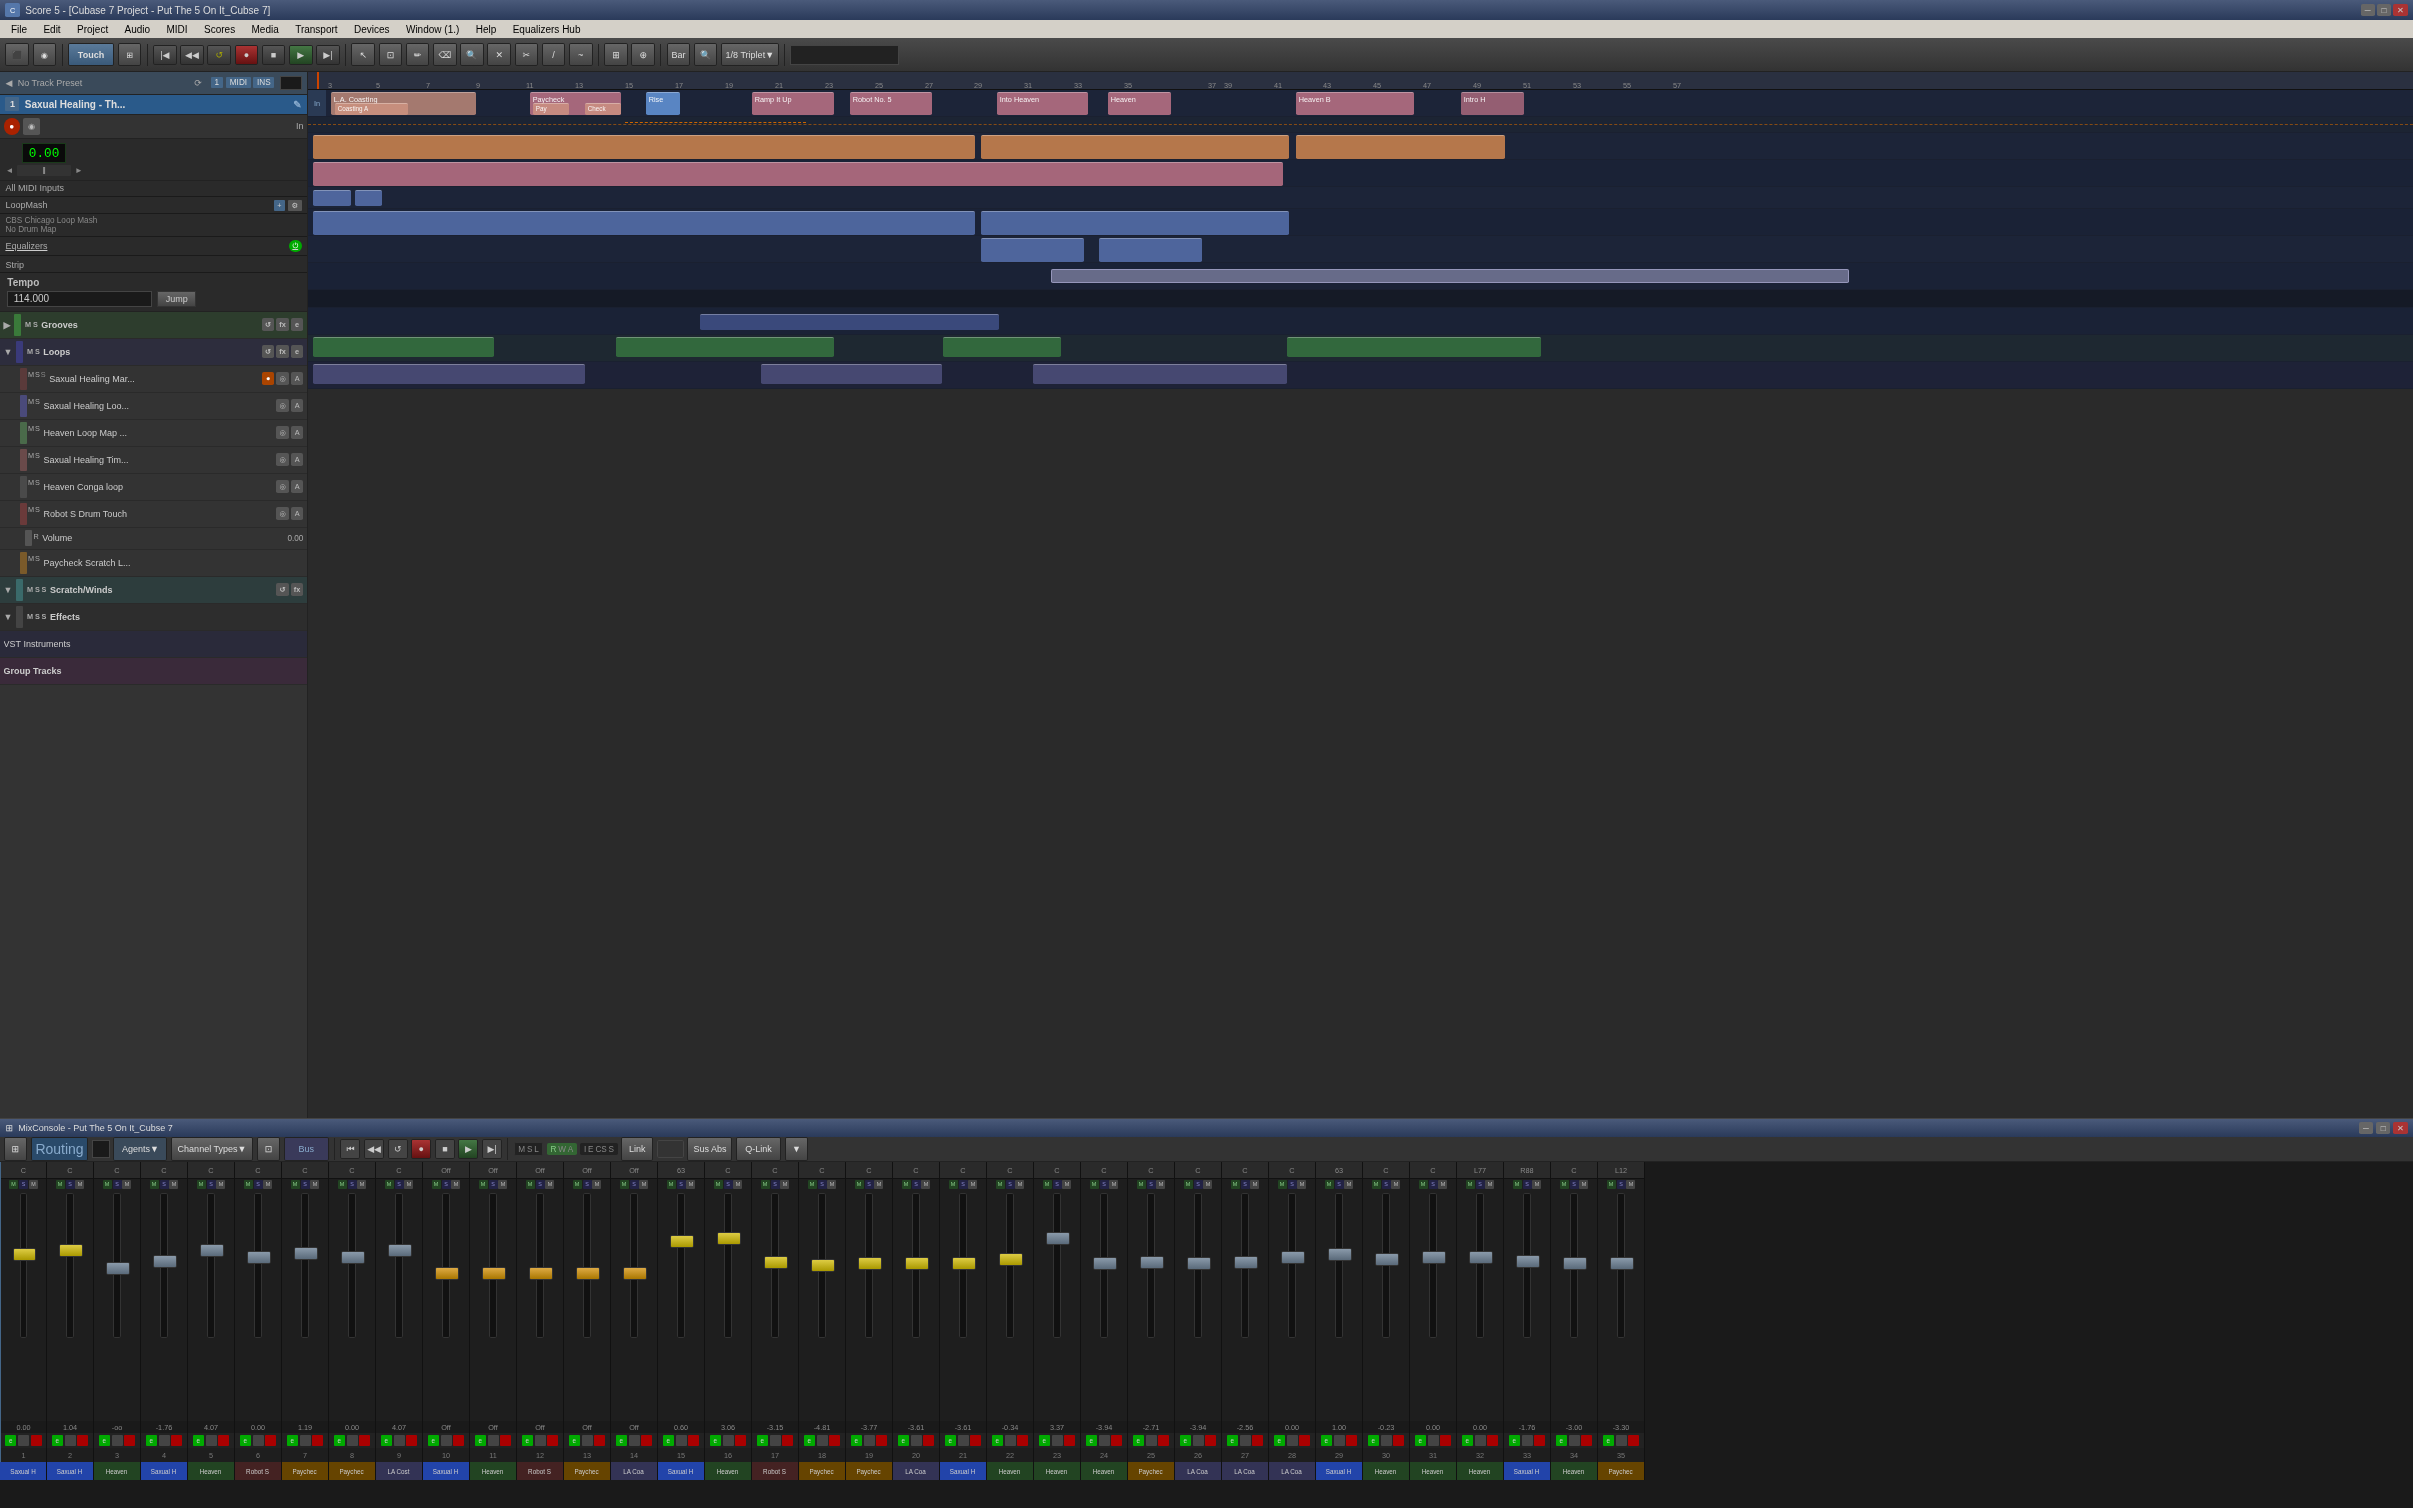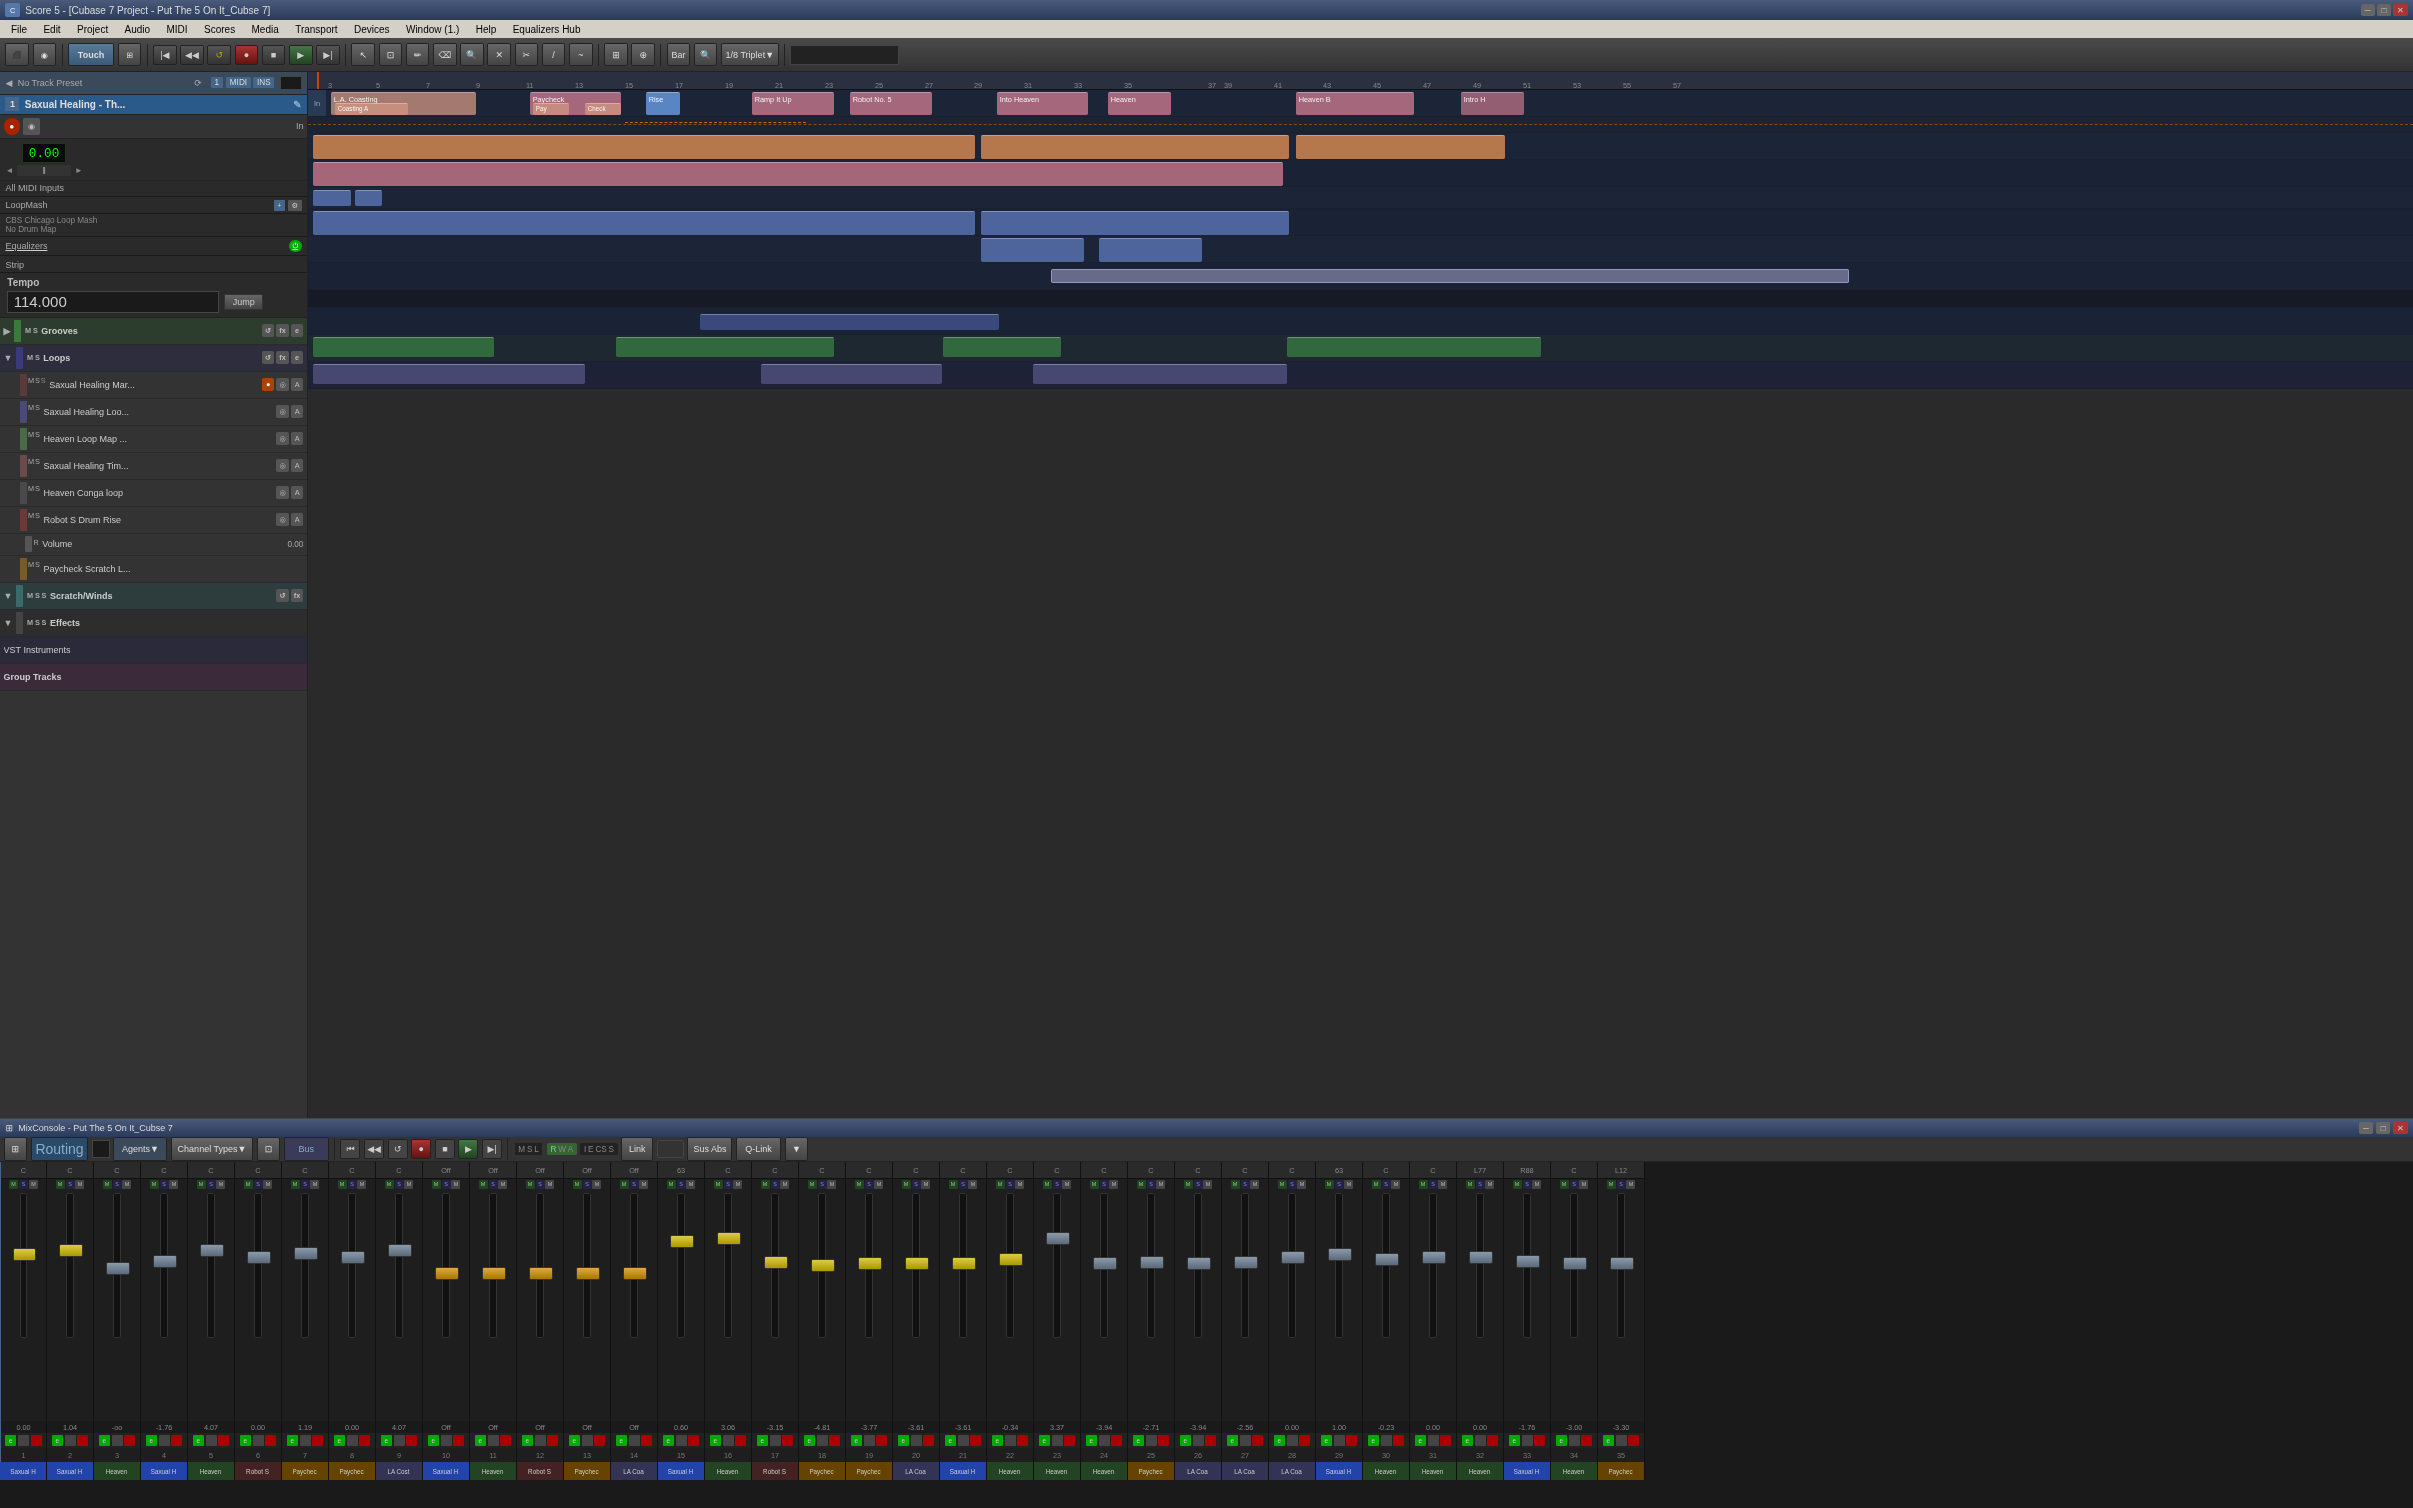--- a/index.html
+++ b/index.html
@@ -129,21 +129,21 @@
     .tempo-section {
       background: #2a2a2a;
       padding: 3.6px 7.3px;
       border-bottom: 0.9px solid #222;
     }
     .tempo-value {
       background: #1a1a1a;
       color: #ccc;
       padding: 1.8px 5.4px;
       border: 0.9px solid #444;
-      font-size: 15px;
+      font-size: 10px;
     }
     .tempo-jump-btn {
       background: linear-gradient(to bottom, #666, #444);
       border: 0.9px solid #333;
       color: #ccc;
       padding: 1.8px 7.3px;
       font-size: 9px;
       cursor: pointer;
     }
 
@@ -727,21 +727,21 @@
         </div>
       </div>
 
       <div class="track-row">
         <div style="width:12.7px;"></div>
         <div style="display:flex;gap:0.9px;">
           <span style="background:#6a3a3a;width:7.3px;height:22px;display:block;border-radius:0.9px;"></span>
           <span style="font-size:7.3px;color:#aaa;padding-top:1.8px;">M</span>
           <span style="font-size:7.3px;color:#aaa;padding-top:1.8px;">S</span>
         </div>
-        <span class="track-name-text">Robot S Drum Rise</span>
+        <span class="track-name-text">Robot S Drum Touch</span>
         <div class="track-mini-btns">
           <div class="mini-btn">◎</div>
           <div class="mini-btn">A</div>
         </div>
       </div>
 
       <div class="track-row" style="height:22px;">
         <div style="width:18px;"></div>
         <div style="display:flex;gap:0.9px;">
           <span style="background:#555;width:7.3px;height:16.3px;display:block;border-radius:0.9px;"></span>

